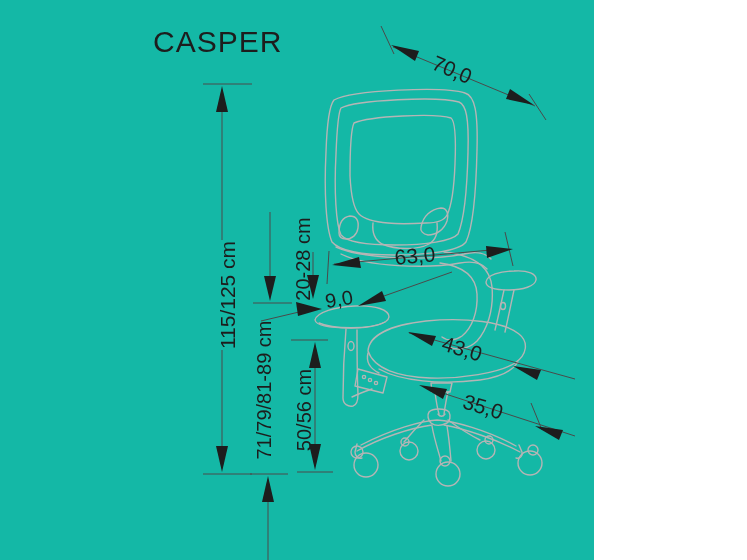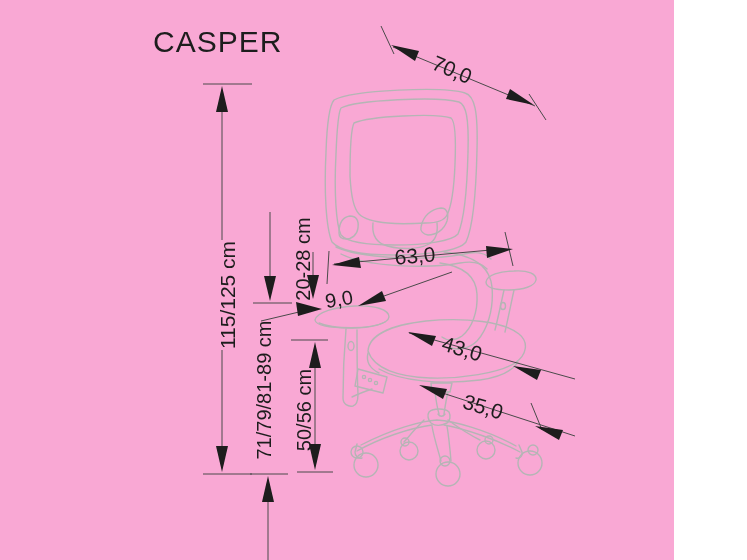--- a/index.html
+++ b/index.html
@@ -1,19 +1,19 @@
 <!DOCTYPE html>
 <html><head>
 <meta charset="utf-8">
 <style>
   html,body{margin:0;padding:0;background:#fff;}
   .canvas{
     position:relative;
-    width:674px;height:560px;
-    background:#f9a8d4;
+    width:594px;height:560px;
+    background:#14b8a6;
     overflow:hidden;
     font-family:"Liberation Sans", sans-serif;
   }
   svg{position:absolute;left:0;top:0;}
   svg text{
     font-family:"Liberation Sans", sans-serif;
     fill:#1d1d1d;
   }
   .title-text{font-size:30px;letter-spacing:1px;}
   .dim-text{font-size:20px;}

